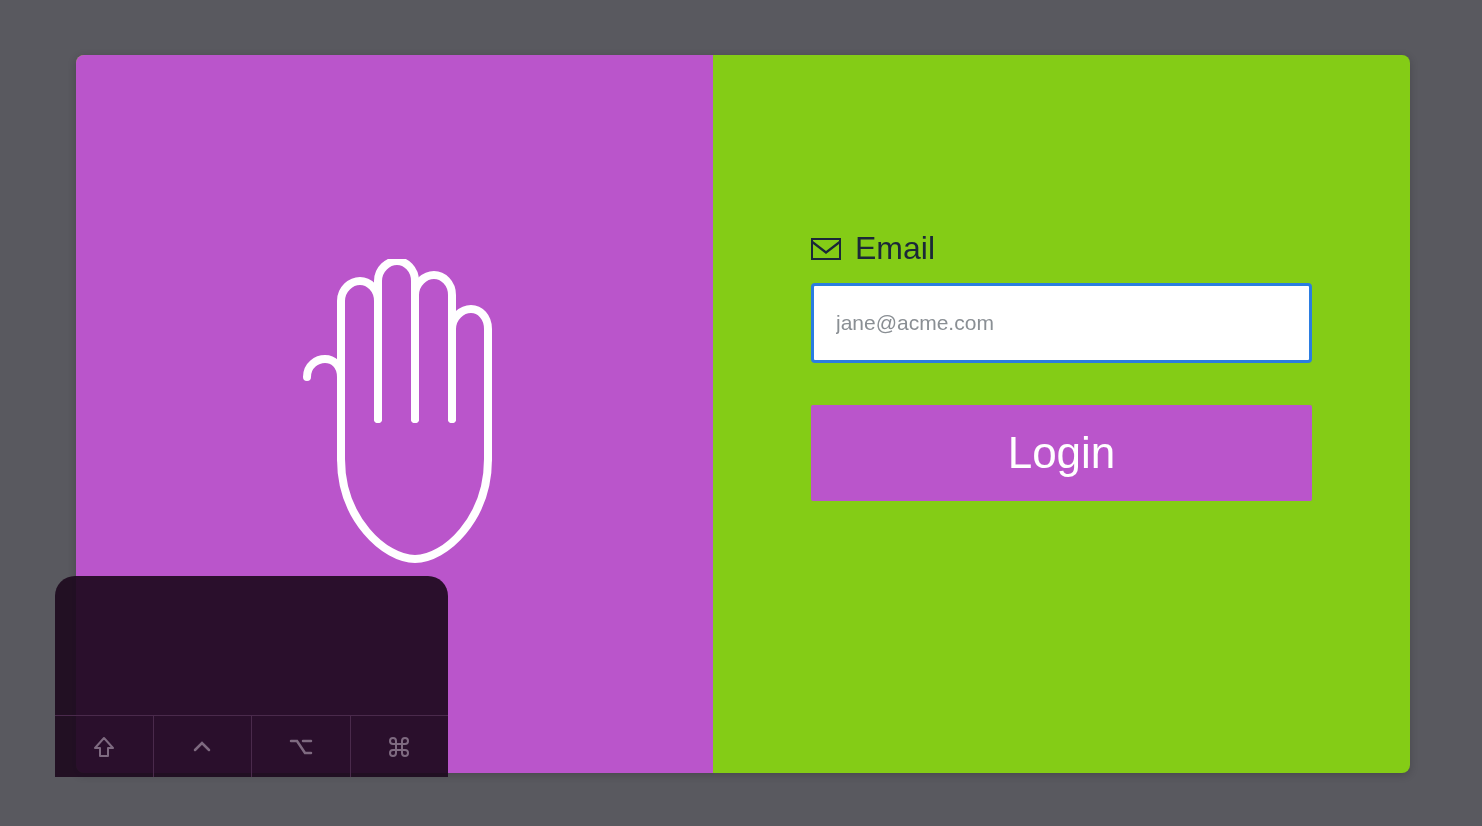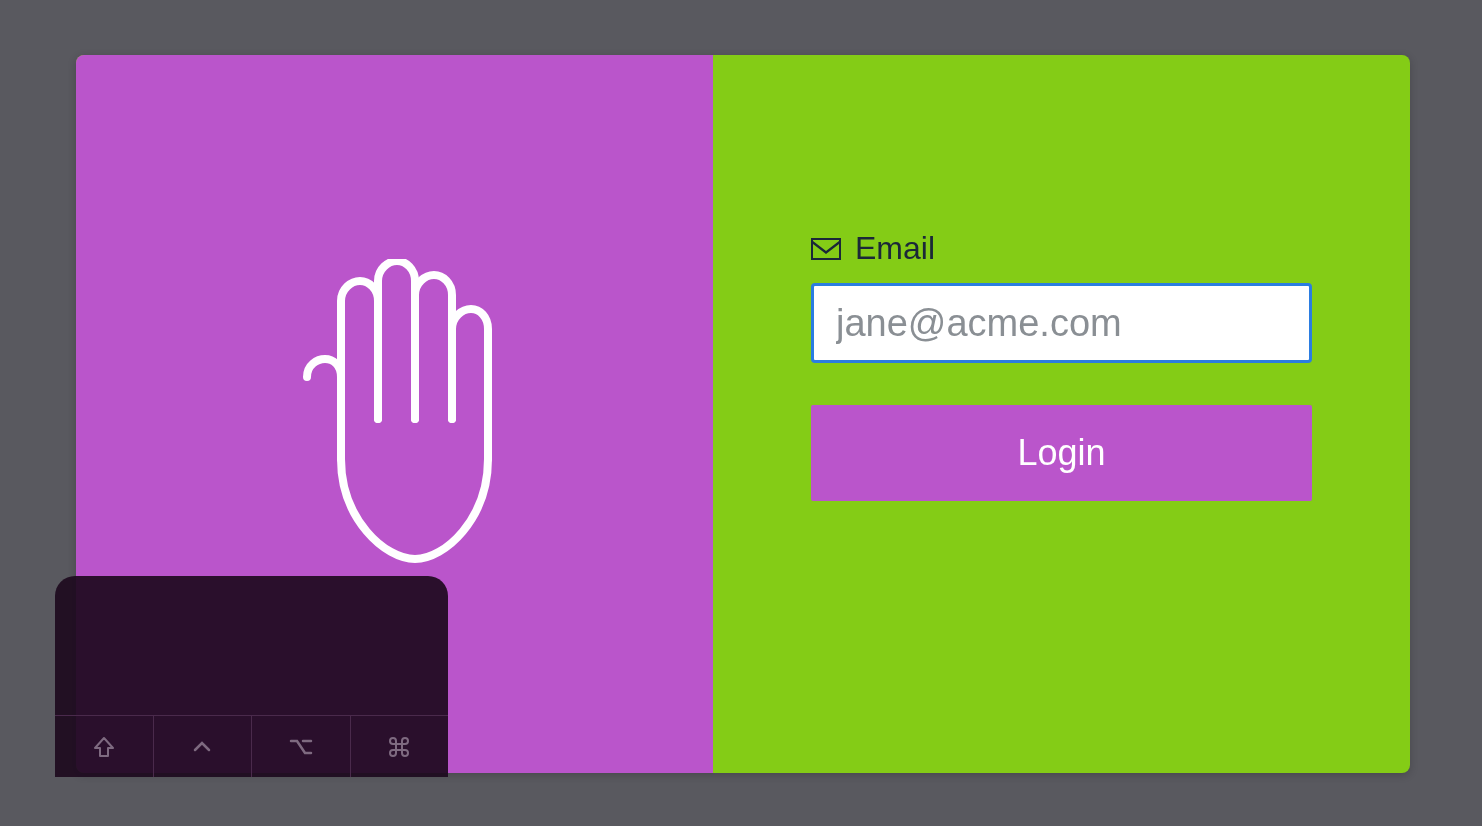--- a/index.html
+++ b/index.html
@@ -60,21 +60,21 @@
       height: 30px;
       display: inline-flex;
       align-items: center;
       justify-content: center;
       flex-shrink: 0;
     }
     .form-input {
       width: 100%;
       height: 80px;
       padding: 0 22px;
-      font-size: 38px;
+      font-size: 21px;
       border: 1px solid #ccd0d5;
       background: #f5f8fa;
       color: #333;
       border-radius: 4px;
       outline: none;
     }
     .form-input.focused {
       border: 3px solid #2b7de1;
       background: #ffffff;
     }
@@ -84,21 +84,21 @@
     input[type="password"] {
       letter-spacing: 3px;
       font-size: 22px;
     }
     .login-button {
       width: 100%;
       height: 96px;
       background: #ba55cb;
       color: #ffffff;
       border: none;
-      font-size: 36px;
+      font-size: 44px;
       font-weight: 400;
       cursor: pointer;
       border-radius: 2px;
     }
     .keyboard-overlay {
       position: absolute;
       left: 55px;
       bottom: 49px;
       width: 393px;
       height: 201px;

